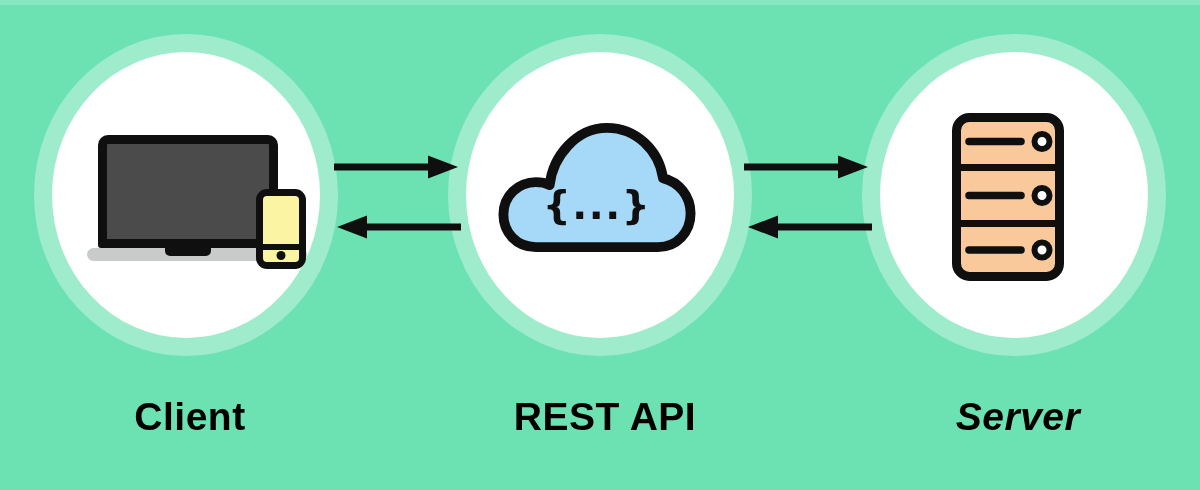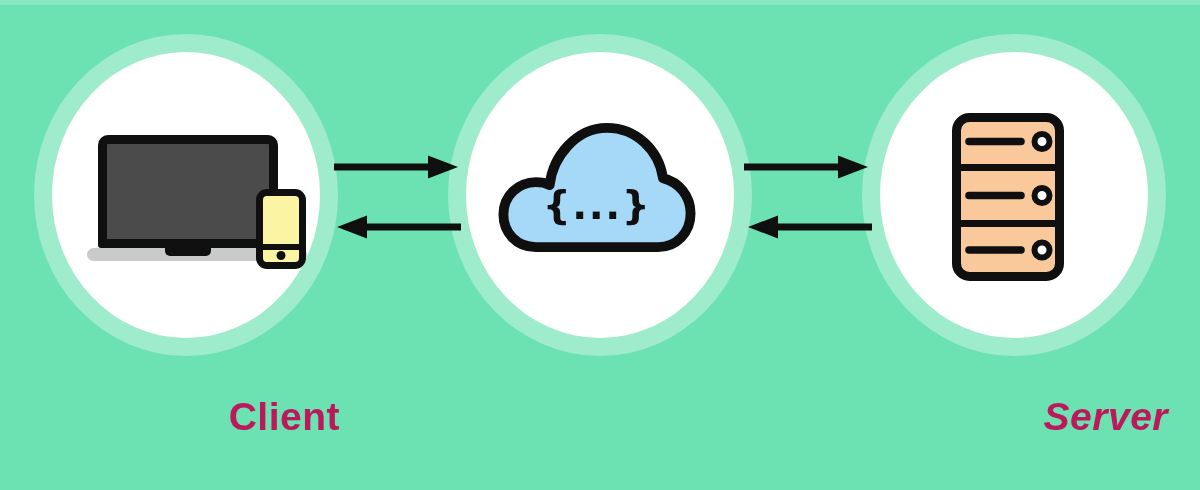--- a/index.html
+++ b/index.html
@@ -92,24 +92,24 @@
   .arrow { position: absolute; width: 124px; height: 28px; }
   .arrow-right-1 { left: 334px; top: 153px; }
   .arrow-left-1  { left: 337px; top: 213px; }
   .arrow-right-2 { left: 744px; top: 153px; }
   .arrow-left-2  { left: 748px; top: 213px; }
 
   
   .label {
     position: absolute; top: 395px;
     width: 300px;
-    text-align: right;
+    text-align: center;
     font-size: 39px;
     font-weight: 600;
-    color: #be185d;
+    color: #000000;
     letter-spacing: 0.5px;
   }
   .label-client { left: 40px; }
   .label-api    { left: 455px; }
   .label-server { left: 868px; font-style: italic; }
 </style>
 </head>
 <body>
 
 <div class="stage">
@@ -168,15 +168,16 @@
     <path d="M124 10.5 H 30 V 2.5 L 0 14 L 30 25.5 V 17.5 H 124 Z" fill="#0F0F0F"></path>
   </svg>
   <svg class="arrow arrow-right-2" viewBox="0 0 124 28" aria-hidden="true">
     <path d="M0 10.5 H 94 V 2.5 L 124 14 L 94 25.5 V 17.5 H 0 Z" fill="#0F0F0F"></path>
   </svg>
   <svg class="arrow arrow-left-2" viewBox="0 0 124 28" aria-hidden="true">
     <path d="M124 10.5 H 30 V 2.5 L 0 14 L 30 25.5 V 17.5 H 124 Z" fill="#0F0F0F"></path>
   </svg>
 
   <div class="label label-client">Client</div>
+  <div class="label label-api">REST API</div>
   <div class="label label-server">Server</div>
 
 </div>
 
 </body></html>

